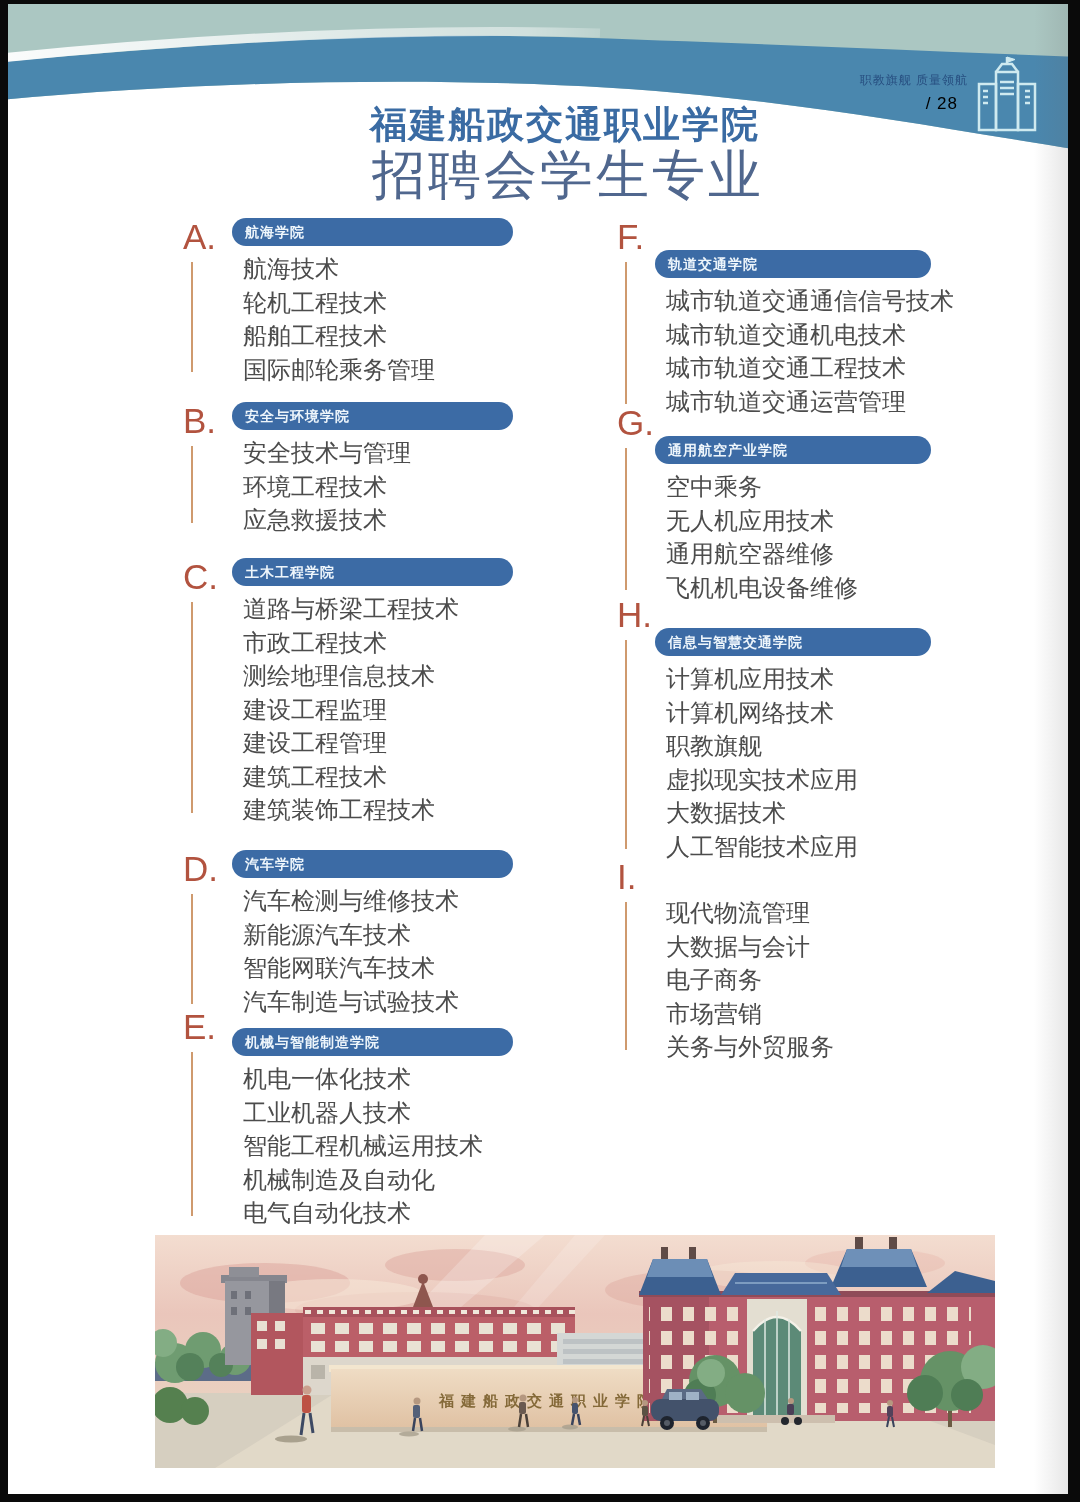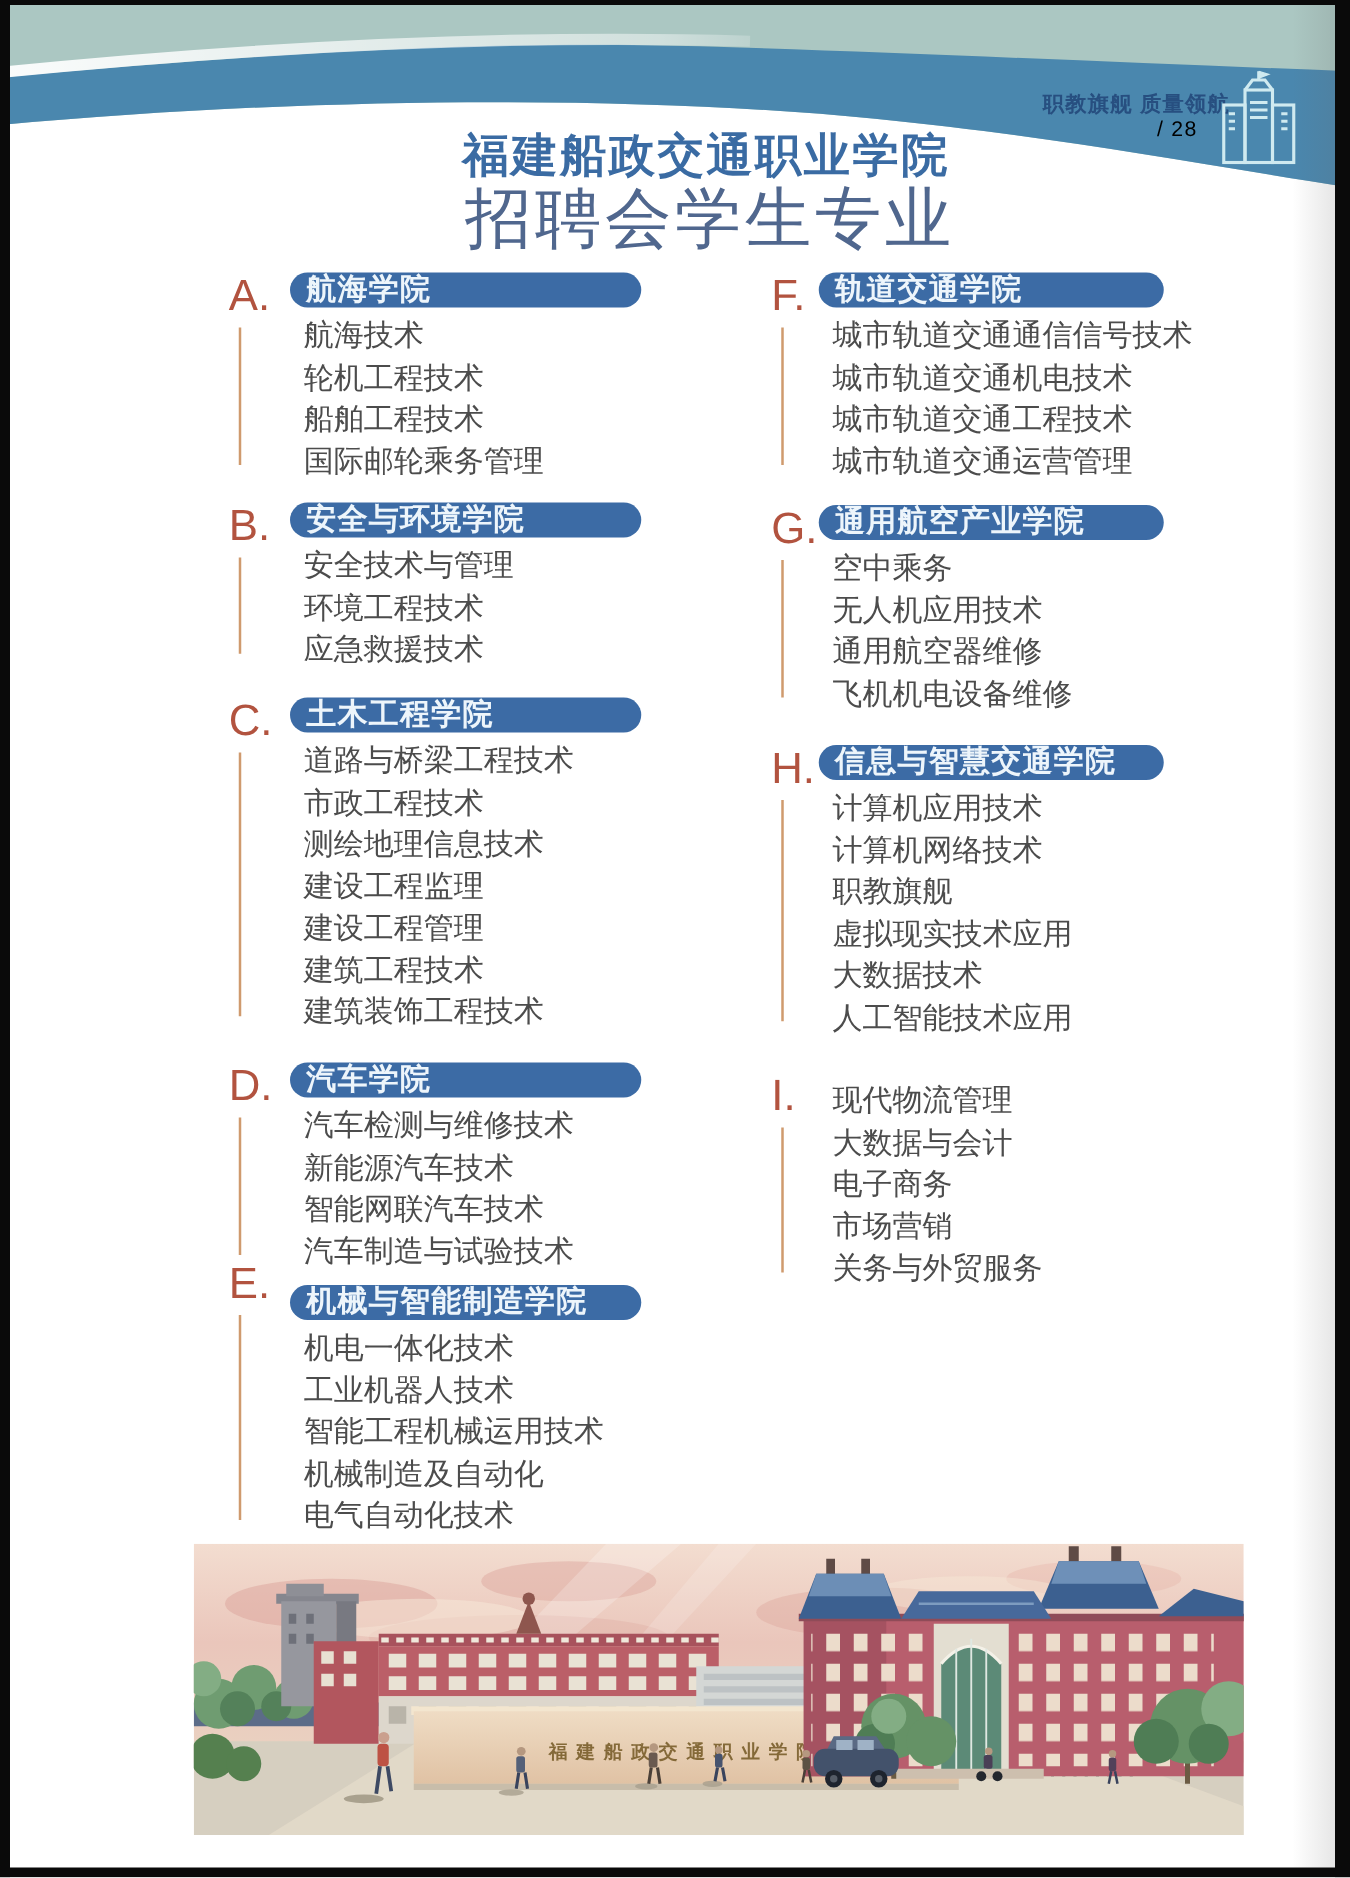--- a/index.html
+++ b/index.html
@@ -11,45 +11,45 @@
   .edge{position:absolute;background:#0a0a0a;z-index:40;}
   .edge-left{left:0;top:0;width:8px;height:100%;}
   .edge-right{right:0;top:0;width:12px;height:100%;}
   .edge-top{left:0;top:0;width:100%;height:4px;}
   .edge-bottom{left:0;bottom:0;width:100%;height:8px;}
   .edge-shade{position:absolute;top:0;right:12px;width:34px;height:100%;z-index:30;
     background:linear-gradient(to right,rgba(100,100,100,0),rgba(100,100,100,0.16));}
 
   .wave{position:absolute;top:0;left:0;z-index:1;}
 
-  .tagline{position:absolute;top:72px;right:96px;z-index:5;
-    font-size:17px;font-weight:bold;letter-spacing:1px;color:var(--tagline-blue,#274f80);}
+  .tagline{position:absolute;top:72px;right:112px;z-index:5;
+    font-size:12px;font-weight:normal;letter-spacing:1px;color:var(--tagline-blue,#274f80);}
   .page-num{position:absolute;top:94px;right:122px;z-index:5;
     font-size:17px;color:#000000;letter-spacing:1px;}
   .bldg-icon{position:absolute;top:56px;left:972px;z-index:5;}
 
   .title{position:absolute;top:100px;left:0;width:100%;margin:0;text-align:center;z-index:4;
     transform:translateX(25px);font-size:37px;font-weight:bold;letter-spacing:2px;
     color:var(--title-blue,#3a6ba3);}
   .subtitle{position:absolute;top:140px;left:0;width:100%;margin:0;text-align:center;z-index:4;
     transform:translateX(28px);font-size:53px;font-weight:500;letter-spacing:3px;
     color:var(--subtitle-blue,#50678e);}
 
   
   section.college{position:absolute;display:flex;z-index:3;}
   .letter-col{display:flex;flex-direction:column;flex:none;}
   .col-left .letter-col{width:49px;}
   .col-right .letter-col{width:38px;}
   .letter{font-size:35px;line-height:38px;color:var(--letter-red,#b2533f);}
   .vline{width:2px;flex:1;margin:6px 0 14px 8px;background:var(--line-tan,#cf9a6e);}
   .content-col{flex:none;}
   .col-left .content-col{width:281px;}
-  .col-right .content-col{width:276px;}
+  .col-right .content-col{width:276px;margin-top:32px;}
   .pill{height:28px;border-radius:14px;background:var(--pill-blue,#3c6ba5);
-    color:#edf5fb;font-size:24px;font-weight:bold;line-height:28px;
+    color:#edf5fb;font-size:14px;font-weight:bold;line-height:28px;
     padding-left:13px;letter-spacing:1px;box-sizing:border-box;}
   ul.majors{list-style:none;margin:6px 0 0 0;padding:0 0 0 11px;}
   ul.majors li{font-size:24px;line-height:33.5px;color:var(--item-gray,#4c4c4c);white-space:nowrap;}
 
   .pos-0{left:183px;top:218px;}
   .pos-1{left:183px;top:402px;}
   .pos-2{left:183px;top:558px;}
   .pos-3{left:183px;top:850px;}
   .pos-4{left:183px;top:1008px;}
   .pos-4 .pill{margin-top:20px;}

